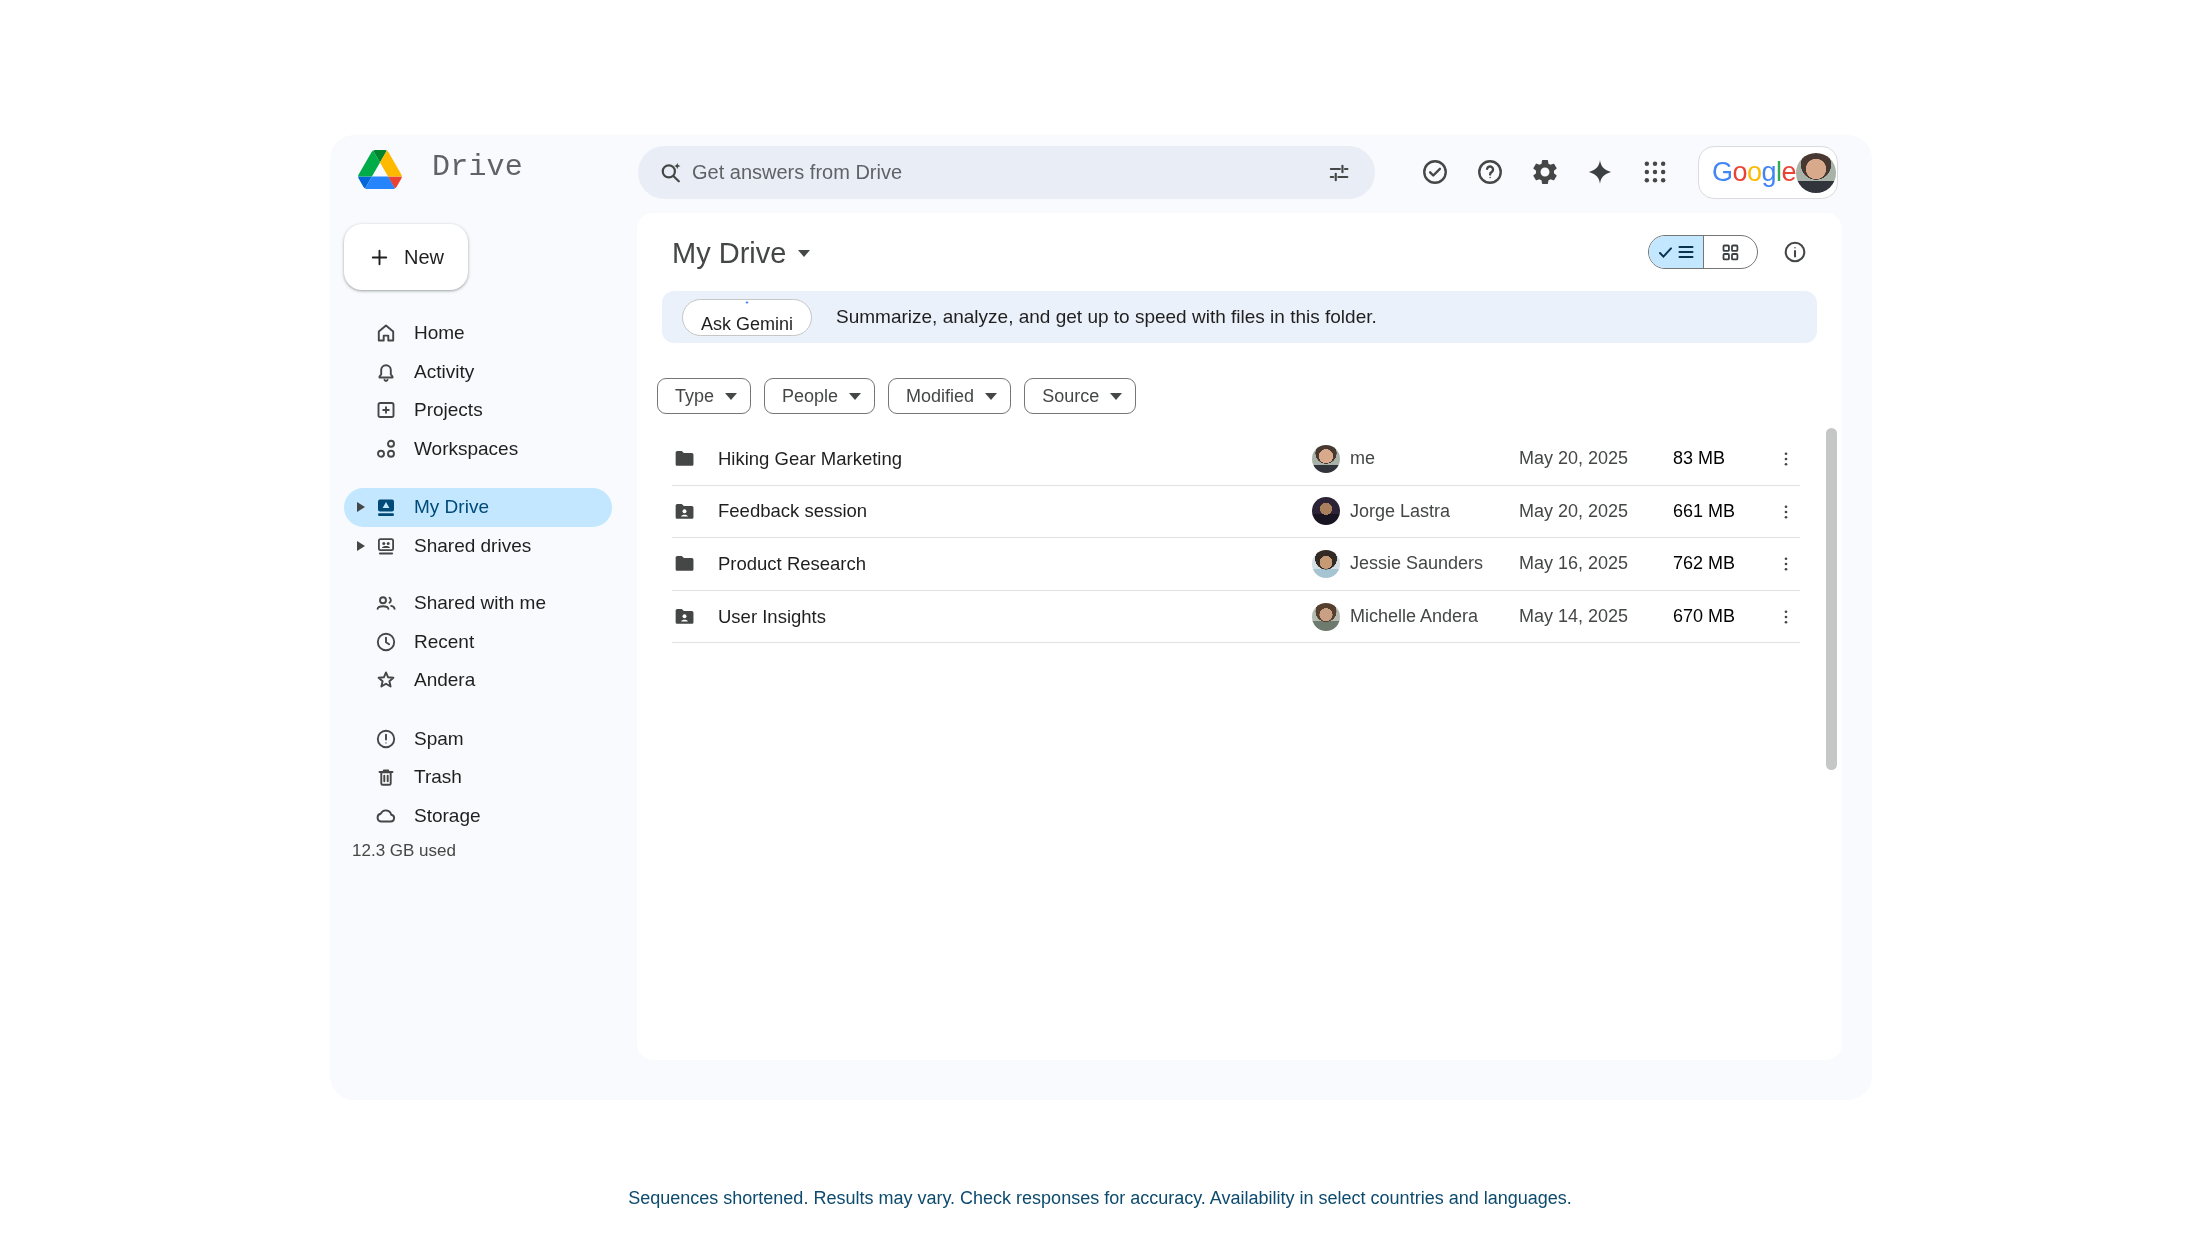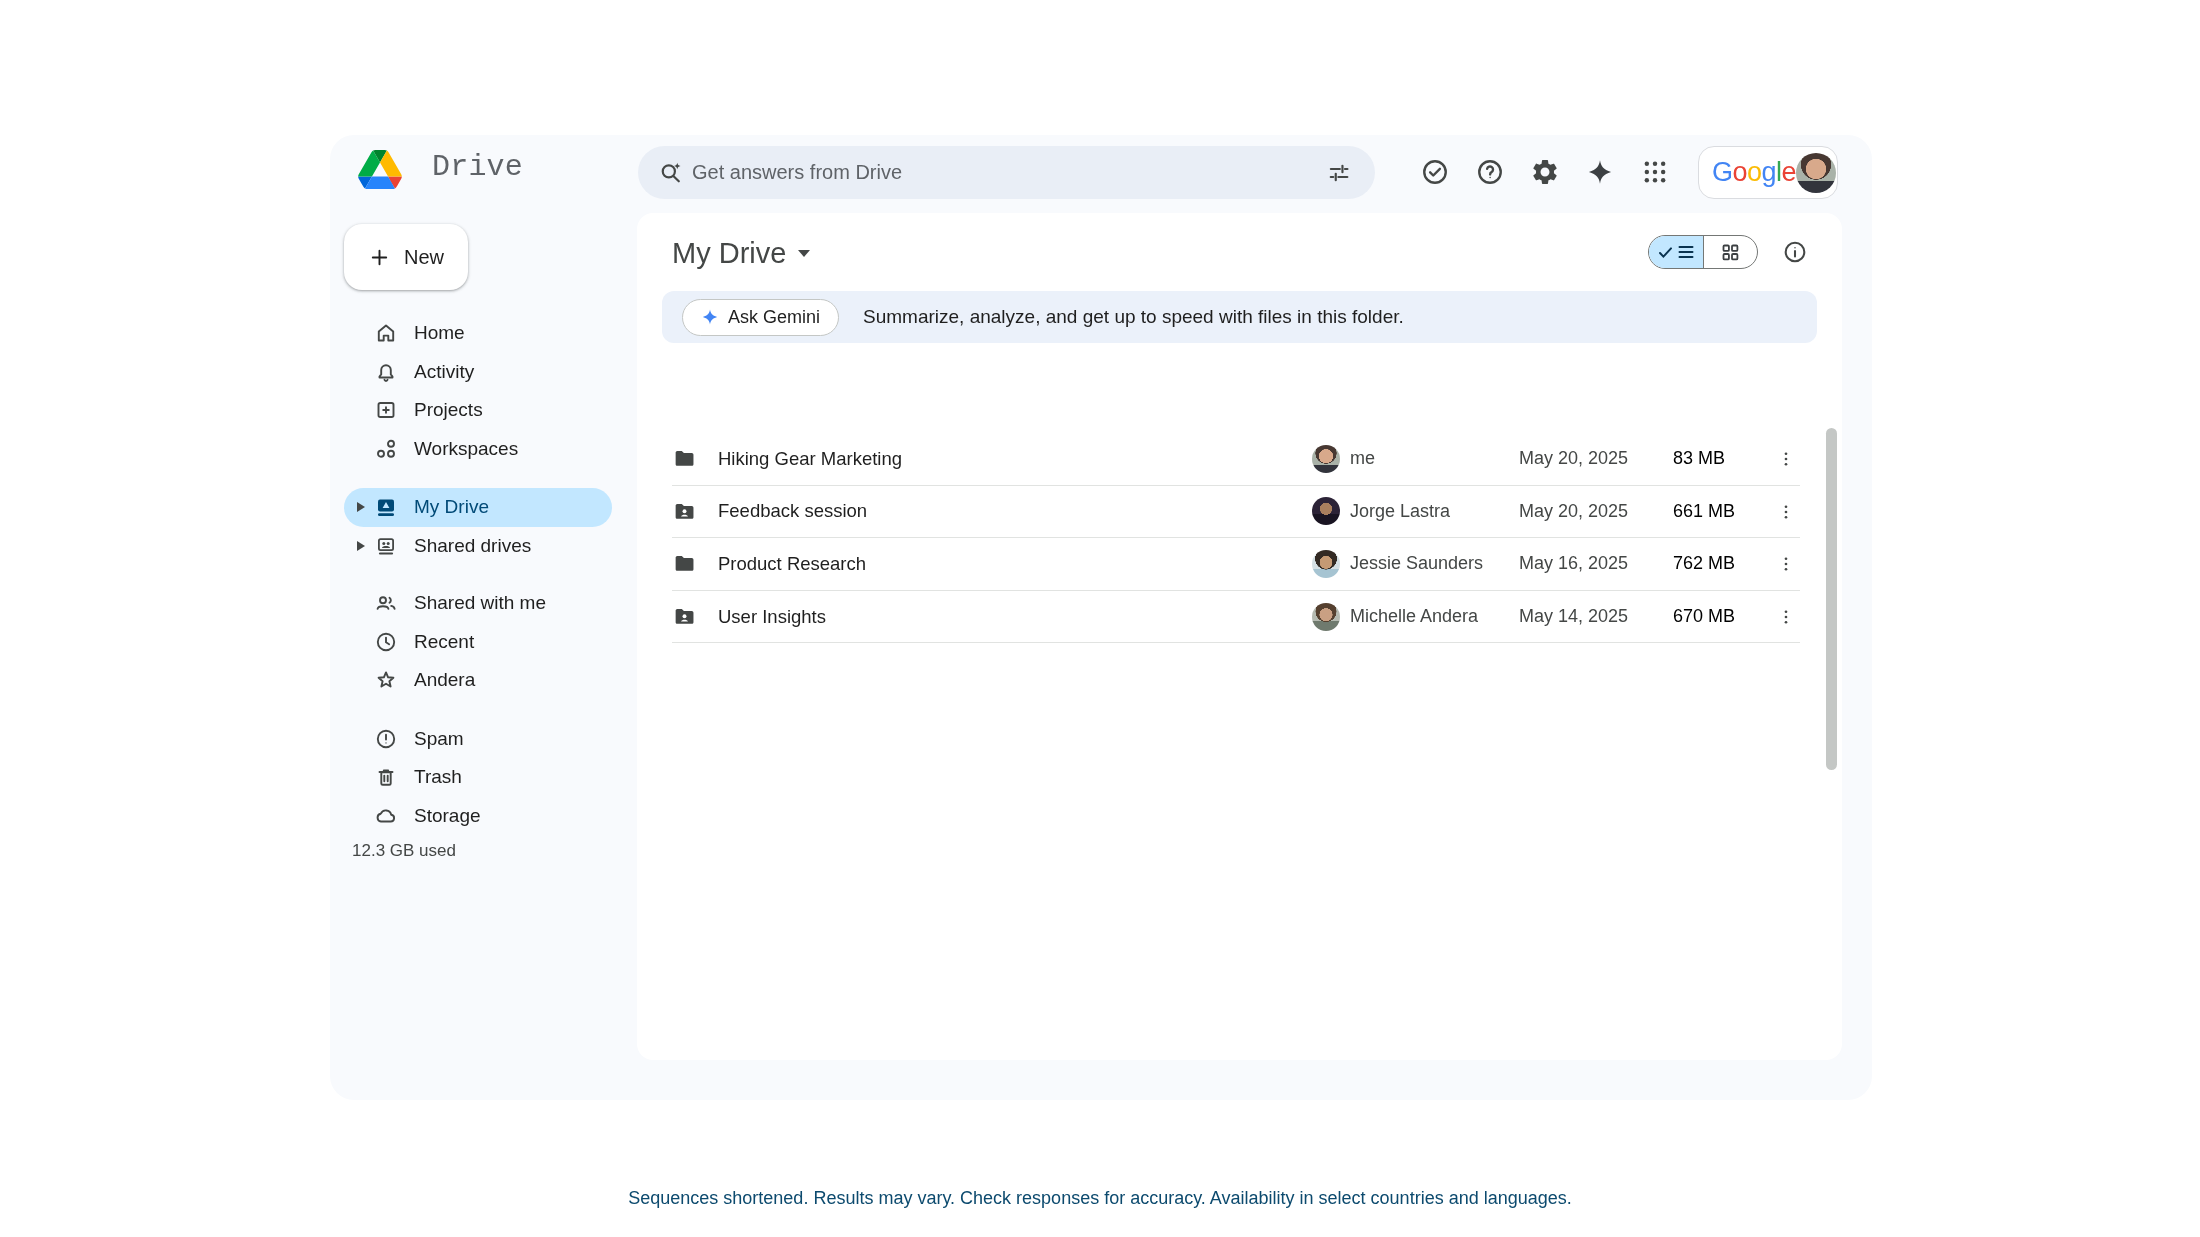--- a/index.html
+++ b/index.html
@@ -78,21 +78,21 @@
   .vt-seg { flex:1; display:flex; align-items:center; justify-content:center; gap:5px; }
   .vt-seg.active { background:#C2E7FF; }
   .vt-seg + .vt-seg { border-left:1px solid #747775; }
   .info-btn { position:absolute; left:1142px; top:23px; width:32px; height:32px; border:none; background:transparent;
               display:flex; align-items:center; justify-content:center; cursor:pointer; }
 
   .gemini-banner { position:absolute; left:25px; top:78px; width:1155px; height:52px; background:#EBF1FA;
                    border-radius:12px; display:flex; align-items:center; padding:0 20px; }
   .gemini-pill { height:37px; padding:0 18px; background:#ffffff; border:1px solid #C4C7C5; border-radius:19px;
                  display:flex; align-items:center; gap:9px; font-family:"Liberation Sans",sans-serif;
-                 font-size:18px; font-weight:500; color:#1f1f1f; cursor:pointer; }
+                 font-size:18px; font-weight:500; color:#1f1f1f; cursor:pointer;flex-direction:column; }
   .gemini-text { margin-left:24px; font-size:19px; color:#1f1f1f; }
 
   .filters { position:absolute; left:20px; top:165px; display:flex; gap:13px; }
   .chip { height:36px; padding:0 13px 0 17px; background:#ffffff; border:1px solid #747775; border-radius:9px;
           display:flex; align-items:center; gap:11px; font-family:"Liberation Sans",sans-serif;
           font-size:18px; font-weight:500; color:#444746; cursor:pointer; }
   .caret-down { width:0; height:0; border-left:6px solid transparent; border-right:6px solid transparent;
                 border-top:7px solid #444746; }
 
   .table { position:absolute; left:35px; top:220px; width:1128px; }
@@ -398,20 +398,38 @@
       <div class="gemini-banner">
         <button class="gemini-pill">
           <svg width="18" height="18" viewBox="0 0 24 24" fill="#4285F4">
             <path d="M12 2c.9 5.3 2.8 7.8 9.5 10-6.7 2.2-8.6 4.7-9.5 10-.9-5.3-2.8-7.8-9.5-10C9.2 9.8 11.1 7.3 12 2z"></path>
           </svg>
           <span>Ask Gemini</span>
         </button>
         <span class="gemini-text">Summarize, analyze, and get up to speed with files in this folder.</span>
       </div>
 
+      <div class="filters">
+        <button class="chip">
+          <span>Type</span>
+            <span class="caret-down"></span>
+        </button>
+        <button class="chip">
+          <span>People</span>
+            <span class="caret-down"></span>
+        </button>
+        <button class="chip">
+          <span>Modified</span>
+            <span class="caret-down"></span>
+        </button>
+        <button class="chip">
+          <span>Source</span>
+            <span class="caret-down"></span>
+        </button>
+      </div>
 
       <div class="table">
 
         <div class="trow">
           <span class="cell c-icon">
             <svg width="25" height="25" viewBox="0 0 24 24" fill="#444746">
               <path d="M3.5 6.3c0-.9.7-1.6 1.6-1.6h4.3l2 2h7.6c.9 0 1.6.7 1.6 1.6v9.1c0 .9-.7 1.6-1.6 1.6H5.1c-.9 0-1.6-.7-1.6-1.6z"></path>
             </svg>
           </span>
           <span class="cell c-name">Hiking Gear Marketing</span>

